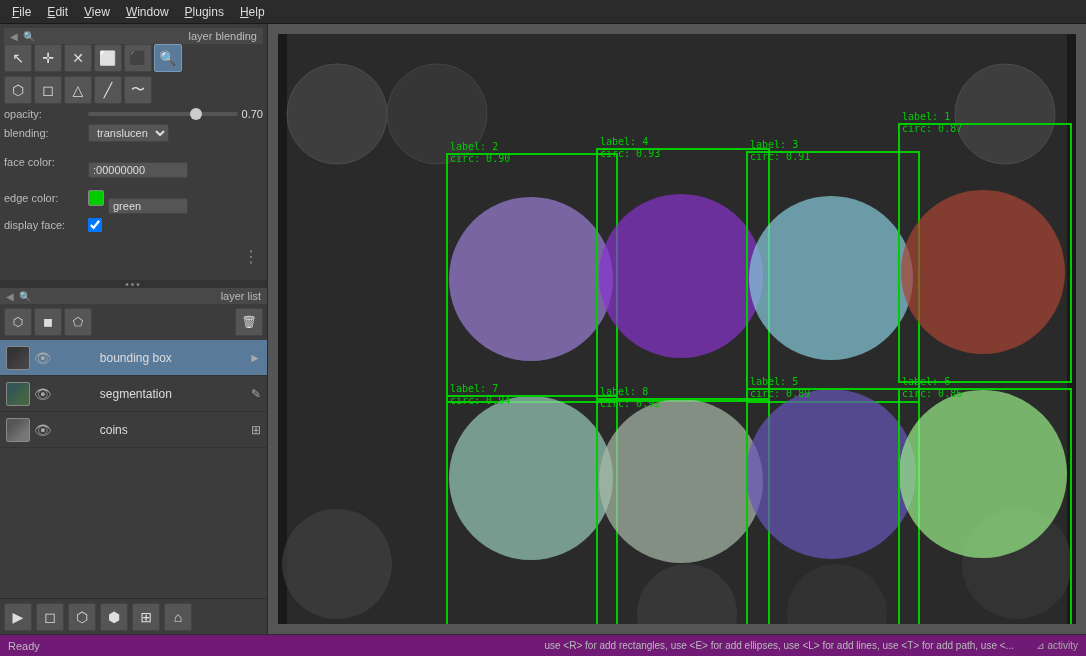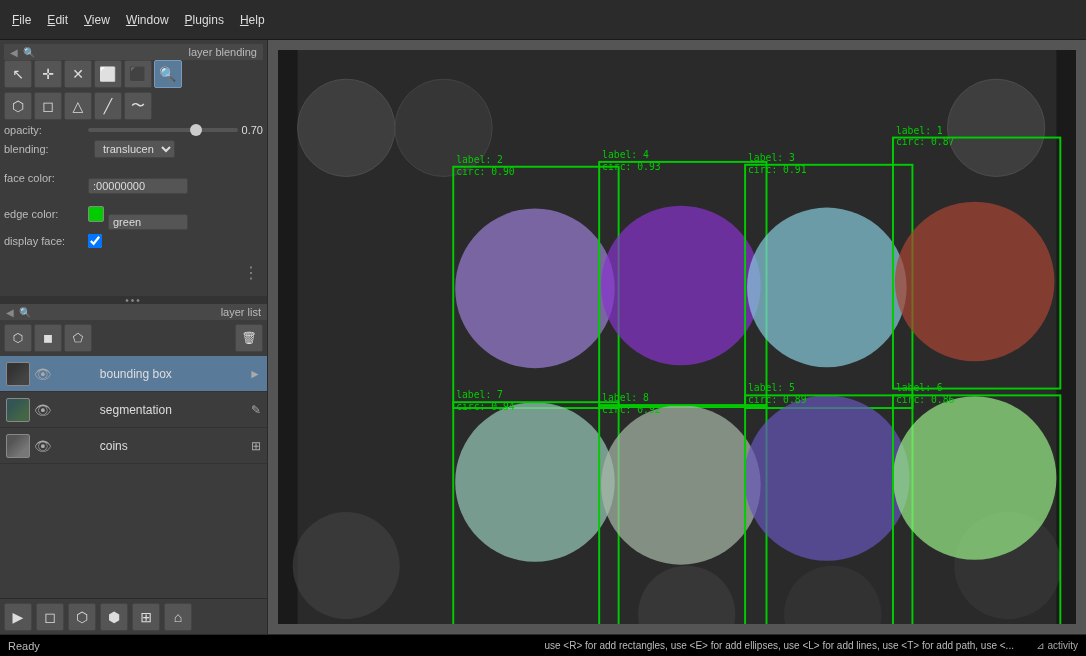--- a/index.html
+++ b/index.html
@@ -11,21 +11,21 @@
       width: 1086px;
       height: 656px;
       overflow: hidden;
       display: flex;
       flex-direction: column;
     }
 
     
     #menubar {
       background: #2b2b2b;
-      height: 40px;
+      height: 24px;
       display: flex;
       align-items: center;
       padding: 0 4px;
       border-bottom: 1px solid #1a1a1a;
       flex-shrink: 0;
     }
     .menu-item {
       padding: 2px 8px;
       cursor: pointer;
       color: #ddd;
@@ -109,21 +109,20 @@
       top: -4px;
     }
 
     .select-box {
       background: #555;
       border: 1px solid #444;
       color: #ddd;
       font-size: 11px;
       padding: 1px 4px;
       border-radius: 2px;
-      margin-left: 6px;
     }
 
     .text-input {
       background: #555;
       border: 1px solid #444;
       color: #ddd;
       font-size: 11px;
       padding: 1px 4px;
       border-radius: 2px;
       width: 100px;
@@ -286,21 +285,21 @@
       left: 10px;
       right: 10px;
       bottom: 10px;
       background: #2a2a2a;
       overflow: hidden;
     }
 
     
     #statusbar {
       height: 22px;
-      background: #000000;
+      background: #701a75;
       border-top: 1px solid #2a2a2a;
       display: flex;
       align-items: center;
       padding: 0 8px;
       font-size: 11px;
       color: #bbb;
       flex-shrink: 0;
     }
 
     #status-text { flex: 1; }

